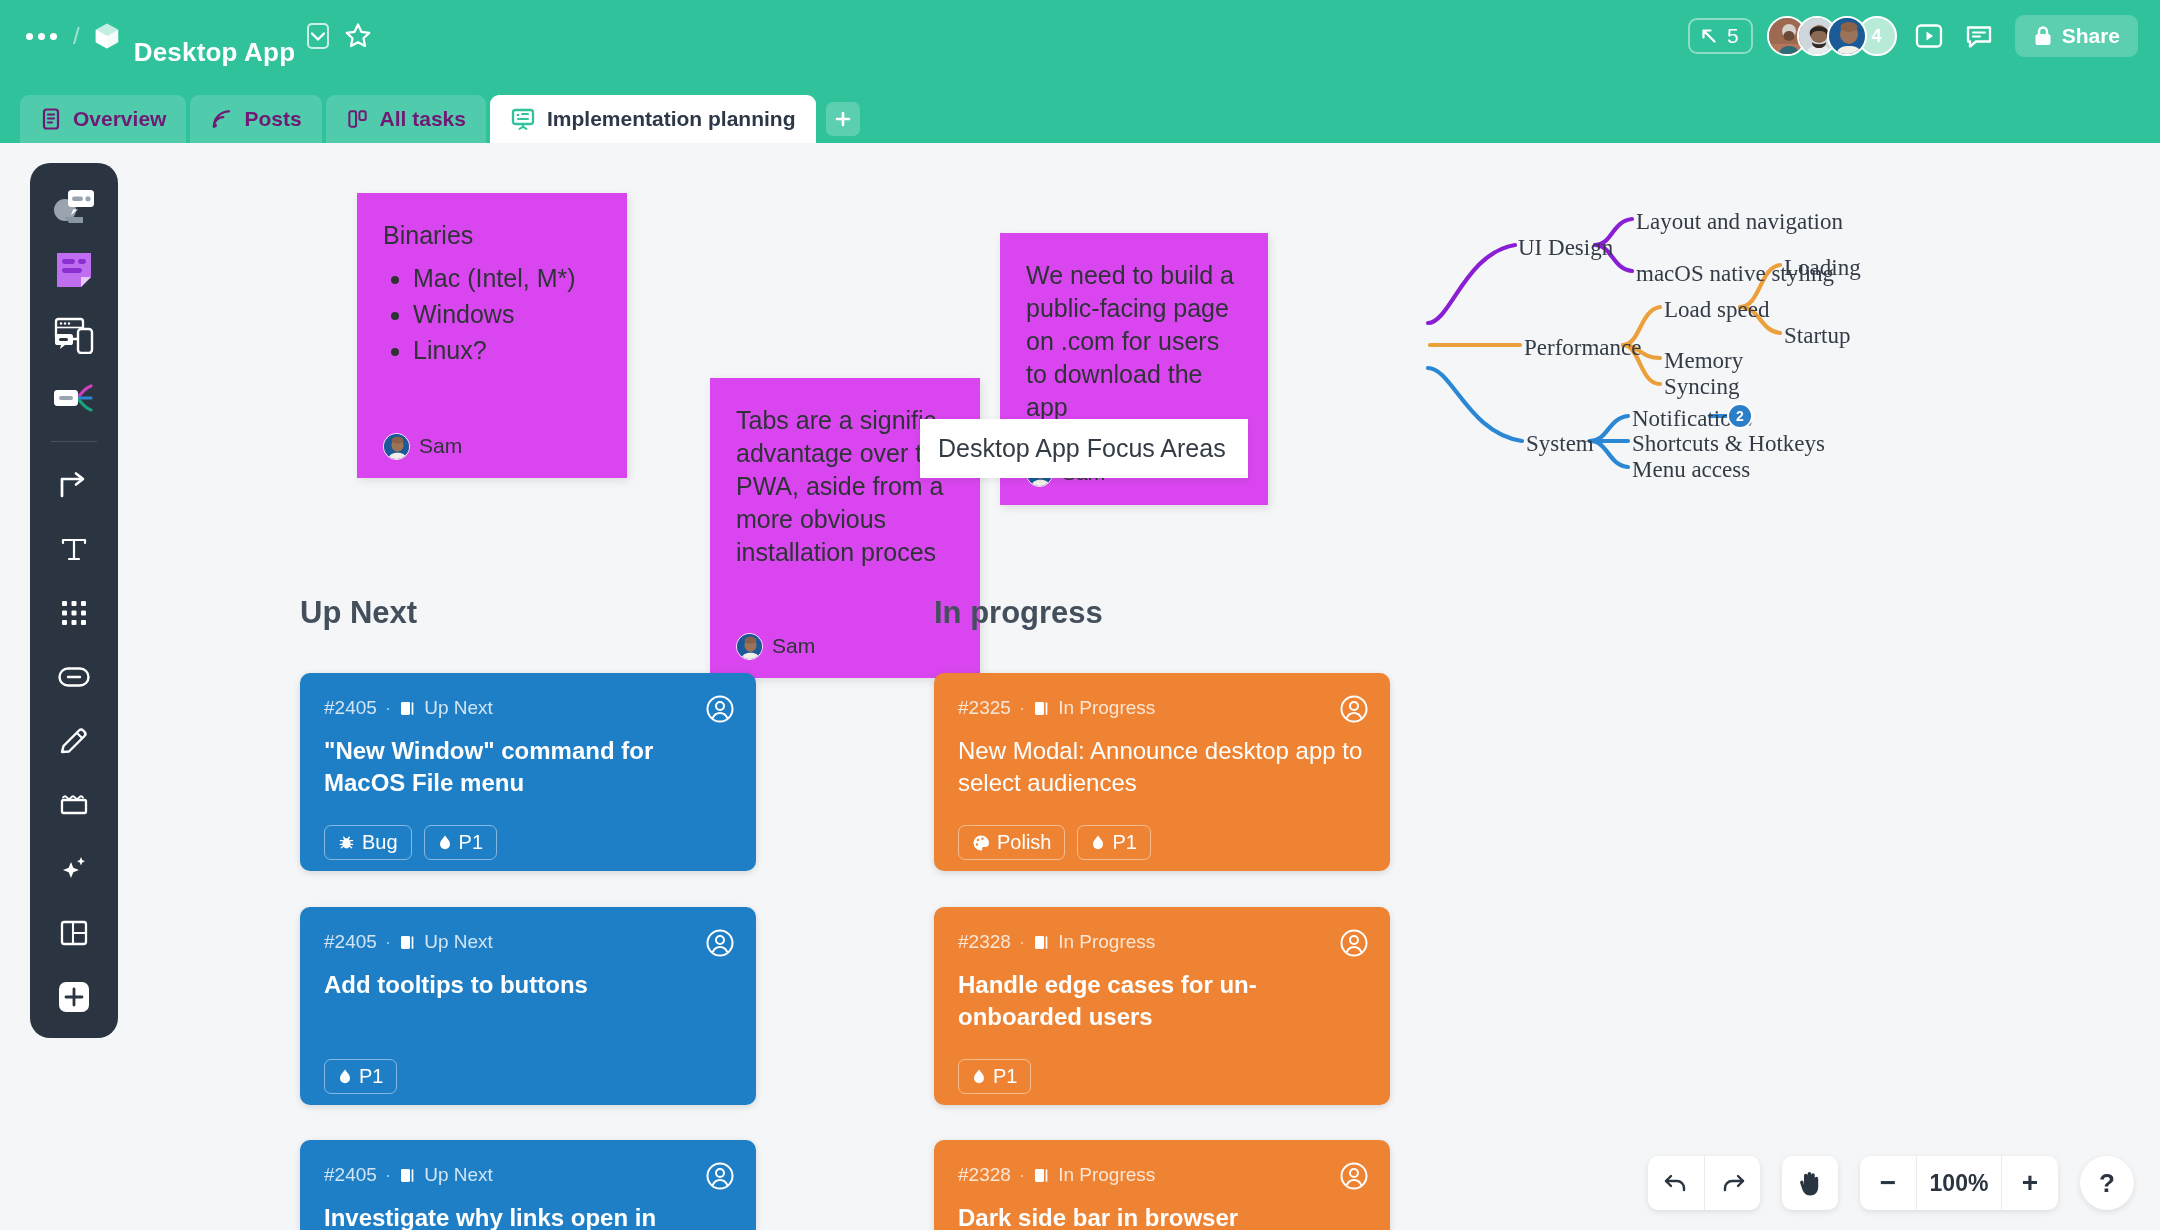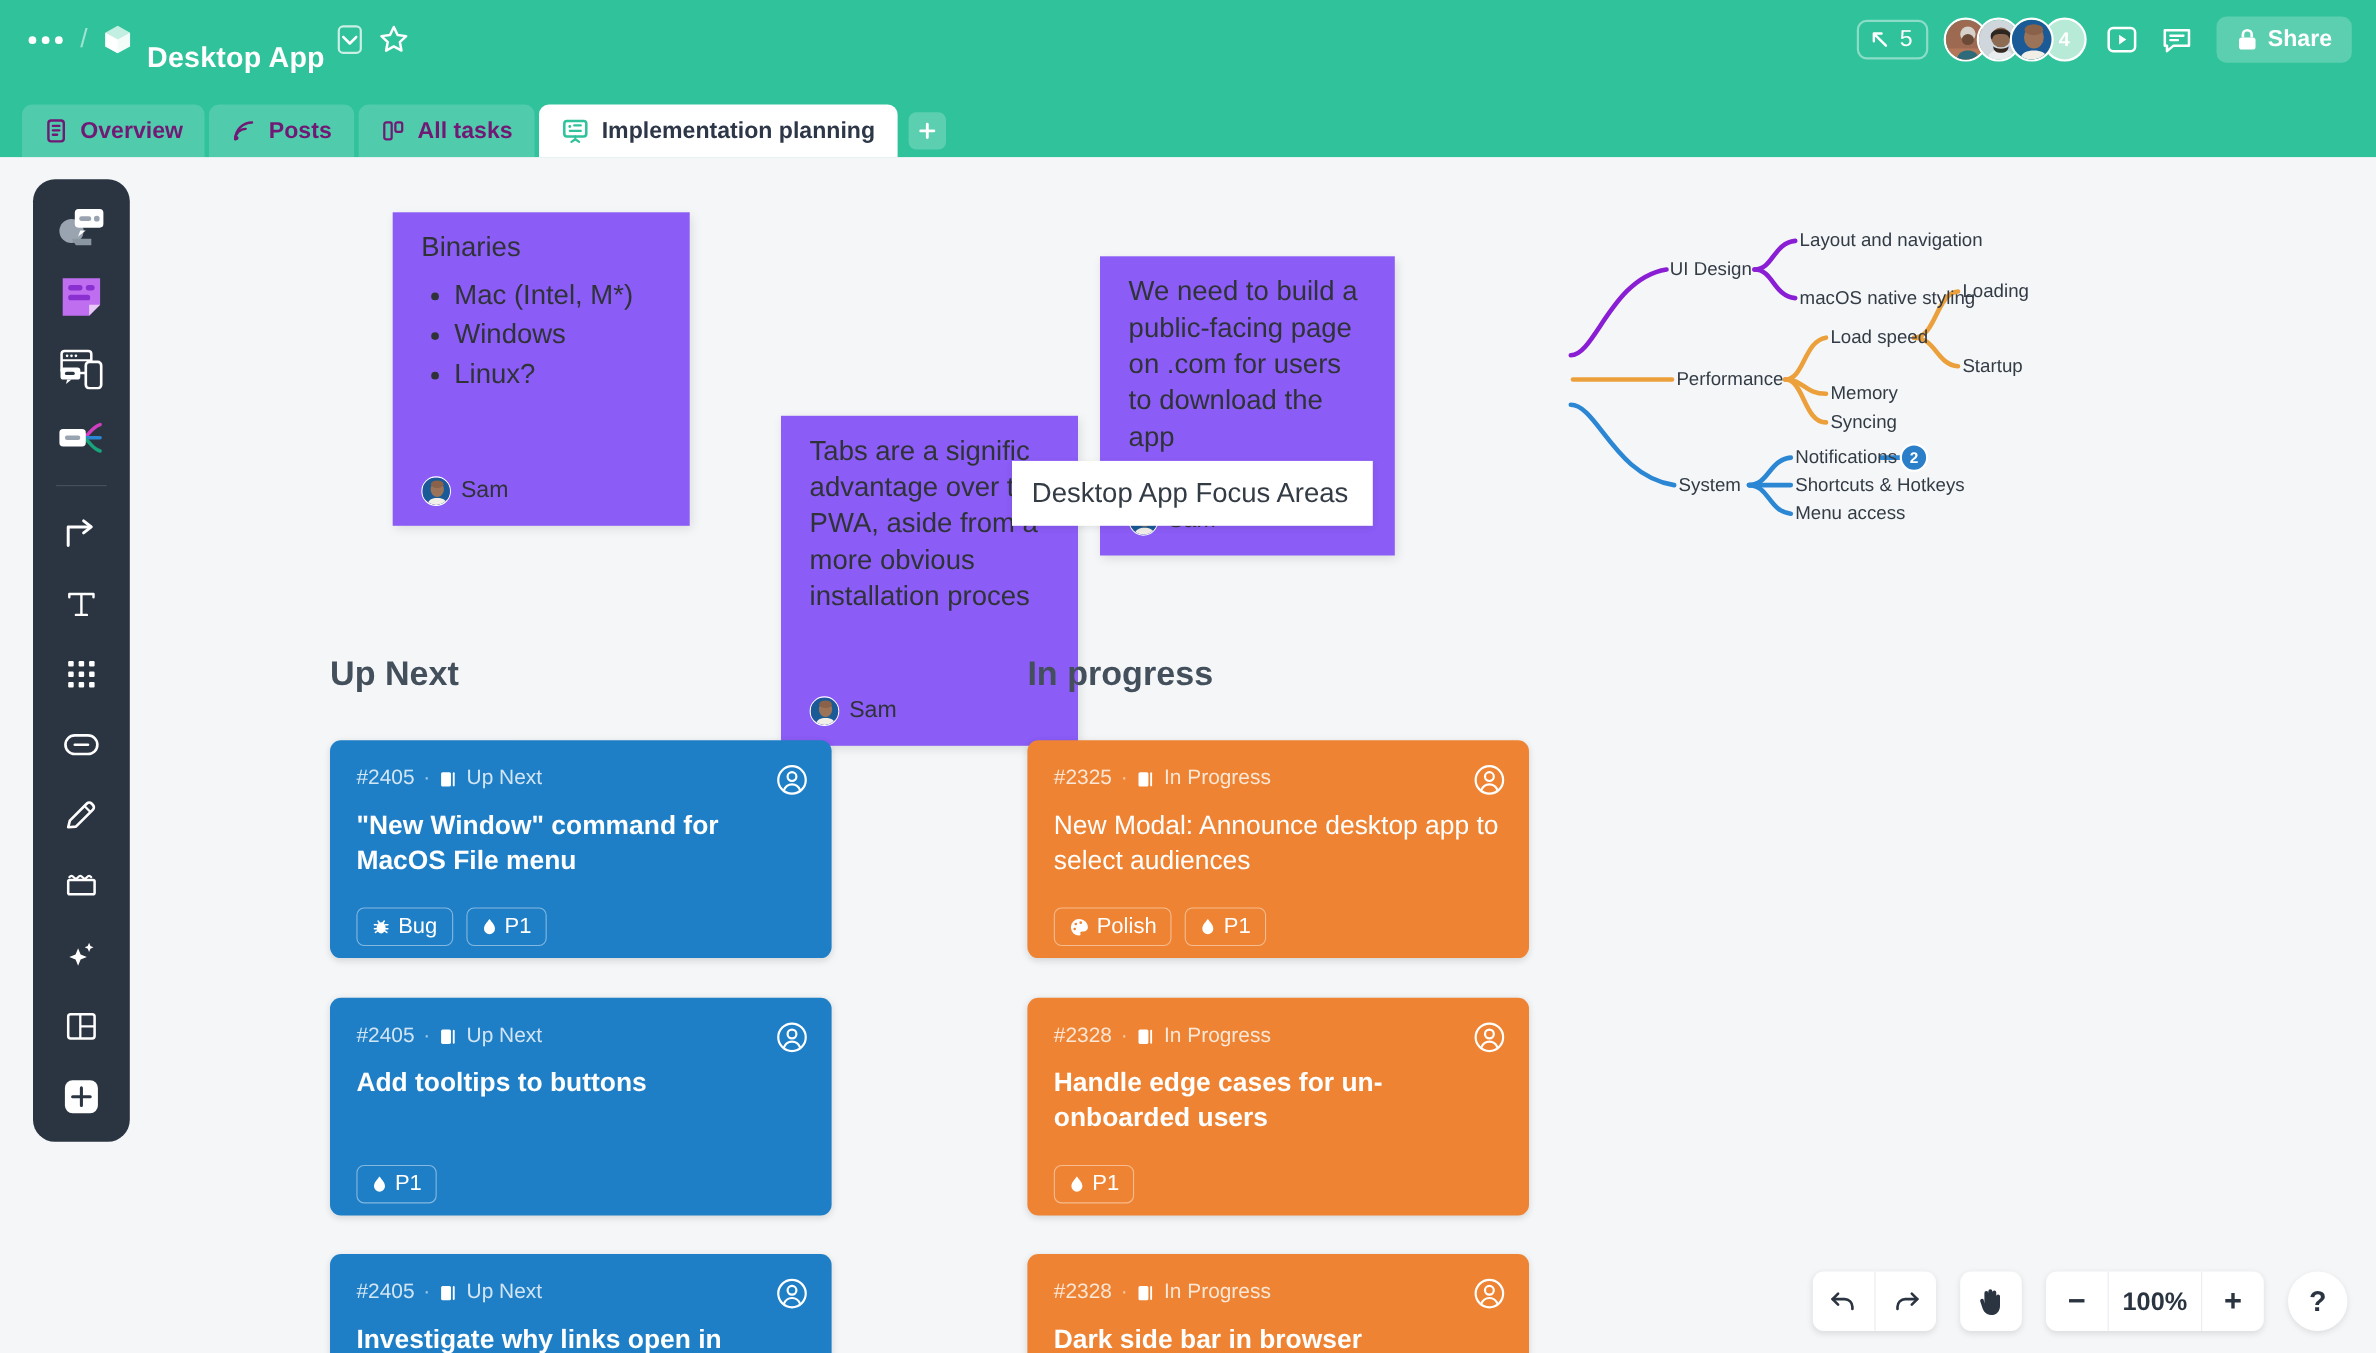--- a/index.html
+++ b/index.html
@@ -113,23 +113,23 @@
   }
   .rail-item {
     width: 58px; height: 50px; display: flex; align-items: center; justify-content: center;
     cursor: pointer; border-radius: 10px;
   }
   .rail-sep { width: 46px; height: 1px; background: rgba(255,255,255,.14); margin: 4px 0; }
 
   
   .sticky {
     position: absolute;
-    background: #8b5cf6;
+    background: #d946ef;
     box-shadow: 2px 3px 9px rgba(0,0,0,.10);
-    padding: 16px 26px 18px;
+    padding: 26px 26px 18px;
     color: #2f3338;
     font-size: 25px;
     line-height: 1.32;
     overflow: hidden;
     cursor: pointer;
   }
   .sticky ul { margin: 10px 0 0 30px; }
   .sticky li { margin-bottom: 3px; }
   .sticky .body { position: relative; }
   .sticky .author {
@@ -170,22 +170,22 @@
     padding: 5px 13px; font-size: 20px; color: #fff;
   }
   .card-person {
     position: absolute; right: 22px; top: 22px;
     width: 28px; height: 28px;
   }
 
   
   .mindmap { position: absolute; left: 1240px; top: 40px; width: 780px; height: 440px; }
   .mm-node {
-    position: absolute; font-size: 17px; color: #333b45;
-    white-space: nowrap; cursor: pointer;
+    position: absolute; font-size: 23px; color: #333b45;
+    white-space: nowrap; cursor: pointer; font-family: Liberation Serif, serif;
   }
   .mm-root {
     position: absolute;
     background: #ffffff; box-shadow: 0 2px 6px rgba(0,0,0,.09);
     padding: 15px 22px; font-size: 25px; color: #333b45; white-space: nowrap;
     cursor: pointer;
   }
   .mm-badge {
     position: absolute; width: 26px; height: 26px; border-radius: 50%;
     background: #2b7fc9; color: #fff; font-size: 14px; font-weight: bold;

